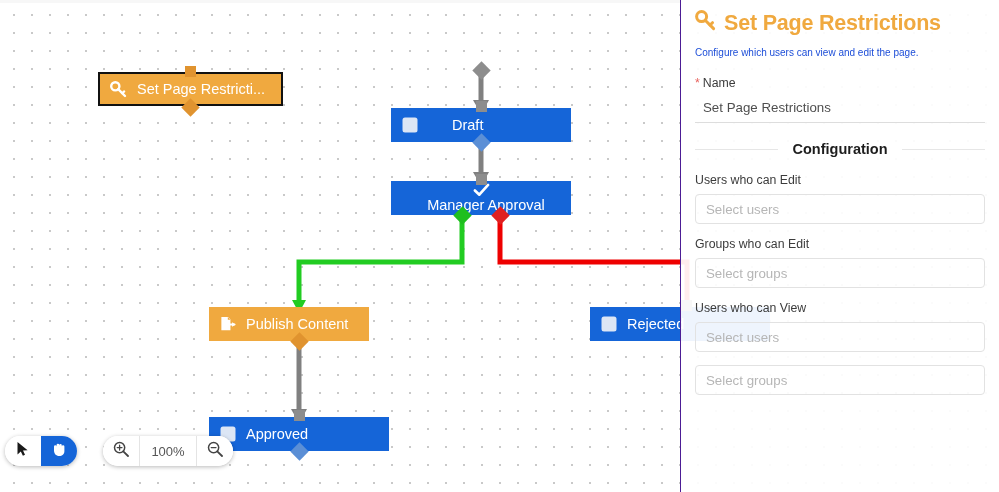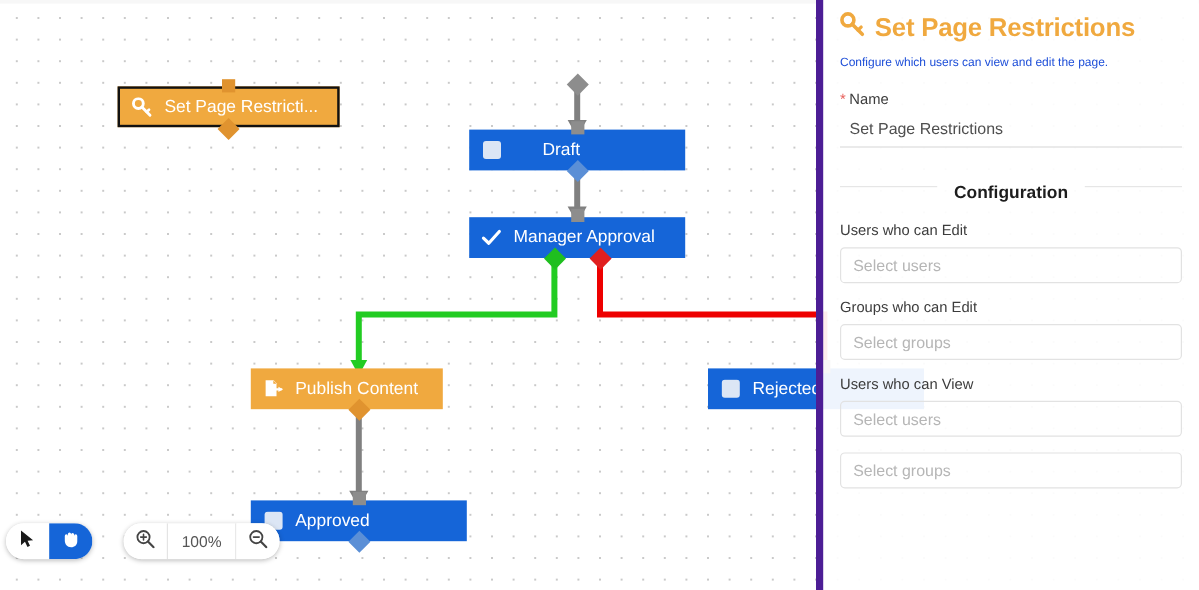--- a/index.html
+++ b/index.html
@@ -83,21 +83,21 @@
     font-size: 13px; color: #555555;
     border-left: 1px solid #e4e4e4;
     border-right: 1px solid #e4e4e4;
   }
 
   
   #panel {
     position: absolute; right: 0; top: 0;
     width: 319px; height: 492px;
     background: rgba(255,255,255,0.93);
-    border-left: 6px solid #4c1d95;
+    border-left: 1px solid #4c1d95;
     padding: 10px 14px 0 14px;
     overflow: hidden;
   }
   #panel-title {
     display: flex; align-items: center;
     color: #f0a93f;
     font-size: 21.5px; font-weight: bold;
     letter-spacing: -0.2px;
     margin-bottom: 10px;
   }
@@ -120,21 +120,21 @@
     padding: 0 8px 4px 8px;
     outline: none;
   }
   .divider-row {
     display: flex; align-items: center;
     margin: 18px 0 16px 0;
   }
   .divider-row .line { flex: 1; height: 1px; background: #e6e6e6; }
   .divider-row .dtext {
     padding: 0 14px;
-    font-size: 14.5px; font-weight: bold; color: #1d1d1d; margin-top: 12px;
+    font-size: 14.5px; font-weight: bold; color: #1d1d1d;
   }
   .input-box {
     width: 100%; height: 30px;
     border: 1px solid #e2e2e2; border-radius: 4px;
     background: transparent;
     font-size: 13.3px; color: #6a6a6a;
     font-family: "Liberation Sans", sans-serif;
     padding: 0 10px;
     outline: none;
   }
@@ -173,21 +173,21 @@
       <span class="nicon">
         <svg width="16" height="16" viewBox="0 0 16 16">
           <rect x="0.5" y="0.5" width="15" height="15" rx="2.5" fill="#dce6f5"></rect>
         </svg>
       </span>
       <span class="nlabel">Draft</span>
     </div>
     <div class="port port-sq" style="left:476px; top:101px;"></div>
     <div class="port port-blue" style="left:475px; top:136px;"></div>
 
-    <div class="node node-blue" style="left:391px; top:181px; width:180px;">
+    <div class="node node-blue" style="left:391px; top:181px; width:180px;flex-direction:column;">
       <span class="nicon">
         <svg width="18" height="18" viewBox="0 0 18 18">
           <path d="M2 9.5 L6.7 14 L16 3.6" fill="none" stroke="#ffffff" stroke-width="2.8" stroke-linecap="round" stroke-linejoin="round"></path>
         </svg>
       </span>
       <span class="nlabel">Manager Approval</span>
     </div>
     <div class="port port-sq" style="left:476px; top:174px;"></div>
     <div class="port port-green" style="left:456px; top:209px;"></div>
     <div class="port port-red" style="left:494px; top:209px;"></div>

